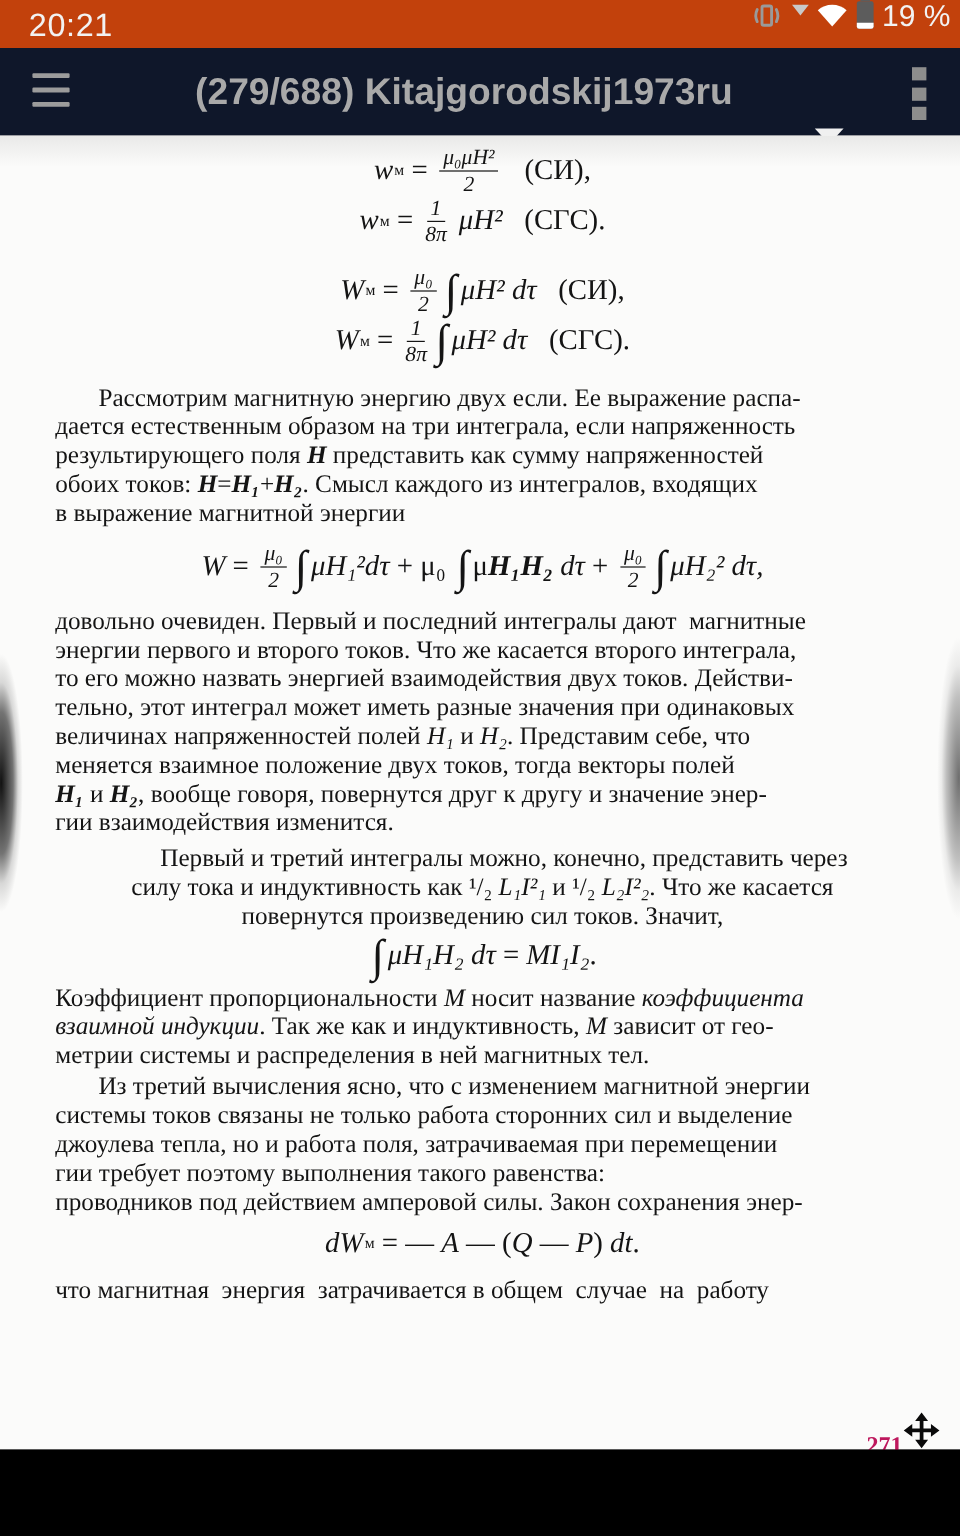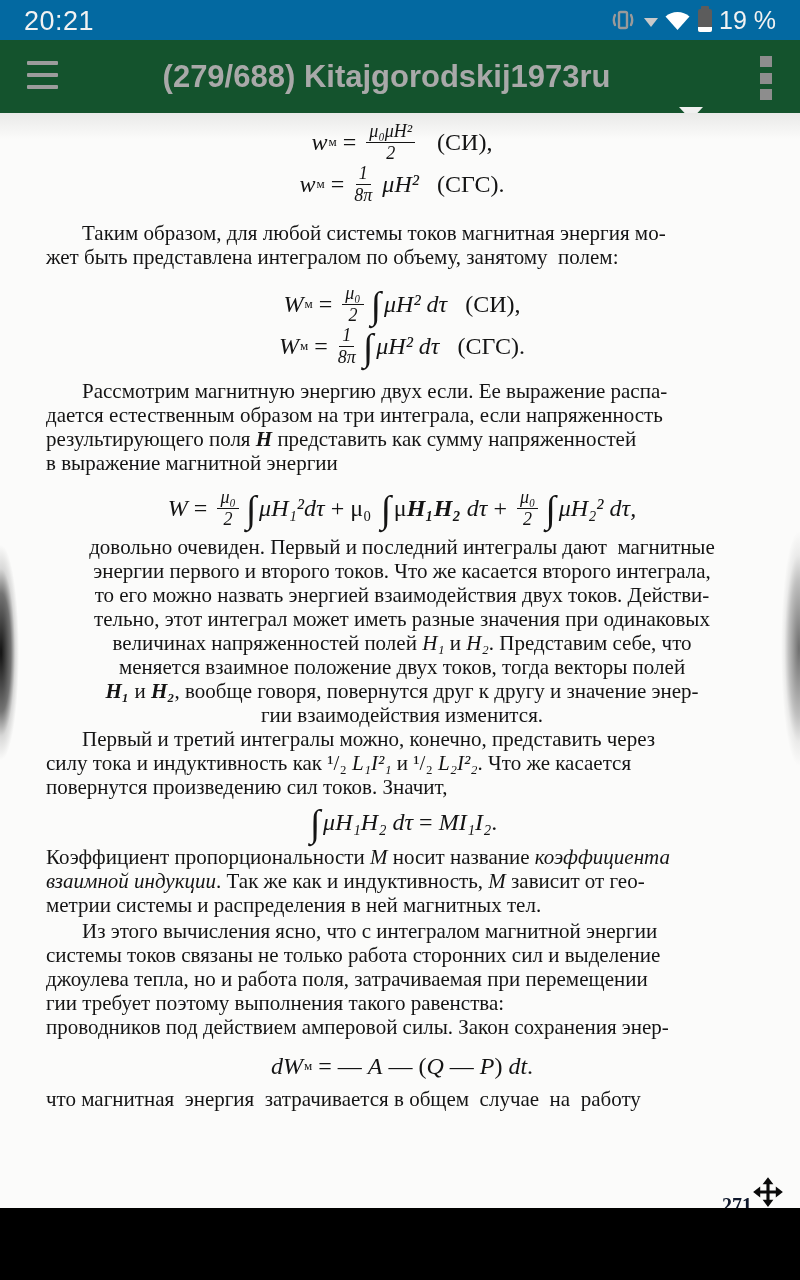--- a/index.html
+++ b/index.html
@@ -1,31 +1,31 @@
 <!DOCTYPE html>
 <html><head>
 <meta charset="utf-8">
 <style>
   html,body{margin:0;padding:0;background:#000;}
   .screen{position:relative;width:800px;height:1280px;overflow:hidden;background:#000;font-family:"Liberation Sans",sans-serif;}
 
   
-  .status-bar{position:absolute;left:0;top:0;width:800px;height:40px;background:#0369a1;}
+  .status-bar{position:absolute;left:0;top:0;width:800px;height:40px;background:#c2410c;}
   .sb-time{position:absolute;left:24px;top:6px;font-size:27px;color:#f2f2f2;letter-spacing:.5px;}
-  .sb-right{position:absolute;right:24px;top:0;height:40px;display:flex;align-items:center;}
+  .sb-right{position:absolute;right:8px;top:0;height:40px;display:flex;align-items:flex-start;}
   .vibrate-ic{width:26px;height:26px;margin-right:8px;}
   .sb-tri{width:0;height:0;border-left:7px solid transparent;border-right:7px solid transparent;border-top:9px solid #c9c9c9;margin-right:6px;margin-top:4px;}
   .wifi-ic{width:27px;height:24px;margin-right:7px;}
   .bat{position:relative;width:14px;height:23px;background:#5c5c5c;border-radius:2px;margin-right:5px;margin-top:1px;}
   .bat::before{content:"";position:absolute;top:-3px;left:3px;width:8px;height:3px;background:#5c5c5c;border-radius:1px 1px 0 0;}
   .bat::after{content:"";position:absolute;bottom:0;left:0;width:14px;height:5px;background:#fff;border-radius:0 0 2px 2px;}
   .sb-batt-text{font-size:25px;color:#f2f2f2;margin-left:2px;}
 
   
-  .toolbar{position:absolute;left:0;top:40px;width:800px;height:73px;background:#14532d;}
+  .toolbar{position:absolute;left:0;top:40px;width:800px;height:73px;background:#0f172a;}
   .hamburger{position:absolute;left:27px;top:21px;width:31px;height:28px;display:flex;flex-direction:column;justify-content:space-between;cursor:pointer;}
   .hamburger div{height:4px;background:#9c9c9c;border-radius:1px;}
   .tb-title{position:absolute;left:50%;top:50%;transform:translate(-53%,-50%);font-size:31px;font-weight:bold;color:#a9a9a9;white-space:nowrap;}
   .tb-caret{position:absolute;left:679px;top:67px;width:0;height:0;border-left:12px solid transparent;border-right:12px solid transparent;border-top:13px solid #f0f0f0;}
   .overflow{position:absolute;left:760px;top:16px;width:13px;height:44px;display:flex;flex-direction:column;justify-content:space-between;cursor:pointer;}
   .overflow div{width:12px;height:11px;background:#8d8d8d;}
 
   
   .page{position:absolute;left:0;top:113px;width:800px;height:1095px;background:#fbfbfa;color:#141414;}
   .page::before{content:"";position:absolute;left:0;top:0;width:800px;height:26px;
@@ -59,21 +59,21 @@
   .page-content > :nth-child(9){margin-top:2px;}
   .page-content > :nth-child(10){margin-top:2px;}
   .page-content > :nth-child(11){margin-top:6px;}
 
   
   .shadow-l{position:absolute;left:-17px;top:432px;width:36px;height:215px;
     background:radial-gradient(closest-side,rgba(5,5,5,.95),rgba(25,25,25,.6) 55%,rgba(90,90,90,.22) 78%,transparent 100%);}
   .shadow-r{position:absolute;right:-17px;top:418px;width:36px;height:235px;
     background:radial-gradient(closest-side,rgba(75,75,75,.8),rgba(110,110,110,.42) 58%,rgba(160,160,160,.18) 80%,transparent 100%);}
 
-  .page-num{position:absolute;left:722px;top:1081px;font-family:"Liberation Serif",serif;font-size:20px;font-weight:bold;color:#0f172a;}
+  .page-num{position:absolute;left:722px;top:1081px;font-family:"Liberation Serif",serif;font-size:20px;font-weight:bold;color:#be185d;}
   .move-icon{position:absolute;left:751px;top:1062px;width:34px;height:34px;cursor:move;}
 
   
   .nav-bar{position:absolute;left:0;top:1208px;width:800px;height:72px;background:#000;z-index:5;}
   .nav-back{position:absolute;left:153px;top:1233px;width:0;height:0;border-top:14px solid transparent;border-bottom:14px solid transparent;border-right:22px solid #fff;cursor:pointer;}
   .nav-home{position:absolute;left:390px;top:1233px;width:20px;height:26px;background:#fff;border-radius:50%;cursor:pointer;}
   .nav-recents{position:absolute;left:620px;top:1232px;width:21px;height:27px;background:#fff;border-radius:4px;cursor:pointer;}
 </style>
 </head>
 <body>
@@ -111,32 +111,29 @@
         <div></div>
       </div>
   </div>
 
   <div class="page">
     <div class="page-content">
       <div class="formula">
           <div class="line"><span class="sg-i">w</span><span class="sg-s">м</span><span class="sg-t"> = </span><span class="frac"><span class="fn">μ₀μH²</span><span class="fd">2</span></span><span class="sg-t">   (СИ),</span></div>
           <div class="line"><span class="sg-i">w</span><span class="sg-s">м</span><span class="sg-t"> = </span><span class="frac"><span class="fn">1</span><span class="fd">8π</span></span><span class="sg-t"> </span><span class="sg-i">μH²</span><span class="sg-t">   (СГС).</span></div>
         </div>
-      <div class="para indent">
-          <div class="line"><span class="sg-t">Таким образом, для любой системы токов магнитная энергия мо-</span></div>
-          <div class="line"><span class="sg-t">жет быть представлена интегралом по объему, занятому  полем:</span></div>
-        </div>
       <div class="formula">
           <div class="line"><span class="sg-i">W</span><span class="sg-s">м</span><span class="sg-t"> = </span><span class="frac"><span class="fn">μ₀</span><span class="fd">2</span></span><span class="int">∫</span><span class="sg-i">μH² dτ</span><span class="sg-t">   (СИ),</span></div>
           <div class="line"><span class="sg-i">W</span><span class="sg-s">м</span><span class="sg-t"> = </span><span class="frac"><span class="fn">1</span><span class="fd">8π</span></span><span class="int">∫</span><span class="sg-i">μH² dτ</span><span class="sg-t">   (СГС).</span></div>
         </div>
       <div class="para indent">
           <div class="line"><span class="sg-t">Рассмотрим магнитную энергию двух если. Ее выражение распа-</span></div>
           <div class="line"><span class="sg-t">дается естественным образом на три интеграла, если напряженность</span></div>
           <div class="line"><span class="sg-t">результирующего поля </span><span class="sg-b">H</span><span class="sg-t"> представить как сумму напряженностей</span></div>
+          <div class="line"><span class="sg-t">обоих токов: </span><span class="sg-b">H</span><span class="sg-t">=</span><span class="sg-b">H₁</span><span class="sg-t">+</span><span class="sg-b">H₂</span><span class="sg-t">. Смысл каждого из интегралов, входящих</span></div>
           <div class="line"><span class="sg-t">в выражение магнитной энергии</span></div>
         </div>
       <div class="formula">
           <div class="line"><span class="sg-i">W</span><span class="sg-t"> = </span><span class="frac"><span class="fn">μ₀</span><span class="fd">2</span></span><span class="int">∫</span><span class="sg-i">μH₁²dτ</span><span class="sg-t"> + μ₀ </span><span class="int">∫</span><span class="sg-t">μ</span><span class="sg-b">H₁H₂</span><span class="sg-i"> dτ</span><span class="sg-t"> + </span><span class="frac"><span class="fn">μ₀</span><span class="fd">2</span></span><span class="int">∫</span><span class="sg-i">μH₂² dτ,</span></div>
         </div>
       <div class="para">
           <div class="line"><span class="sg-t">довольно очевиден. Первый и последний интегралы дают  магнитные</span></div>
           <div class="line"><span class="sg-t">энергии первого и второго токов. Что же касается второго интеграла,</span></div>
           <div class="line"><span class="sg-t">то его можно назвать энергией взаимодействия двух токов. Действи-</span></div>
           <div class="line"><span class="sg-t">тельно, этот интеграл может иметь разные значения при одинаковых</span></div>
@@ -152,21 +149,21 @@
         </div>
       <div class="formula">
           <div class="line"><span class="int">∫</span><span class="sg-i">μH₁H₂ dτ</span><span class="sg-t"> = </span><span class="sg-i">MI₁I₂</span><span class="sg-t">.</span></div>
         </div>
       <div class="para">
           <div class="line"><span class="sg-t">Коэффициент пропорциональности </span><span class="sg-i">M</span><span class="sg-t"> носит название </span><span class="sg-i">коэффициента</span></div>
           <div class="line"><span class="sg-i">взаимной индукции</span><span class="sg-t">. Так же как и индуктивность, </span><span class="sg-i">M</span><span class="sg-t"> зависит от гео-</span></div>
           <div class="line"><span class="sg-t">метрии системы и распределения в ней магнитных тел.</span></div>
         </div>
       <div class="para indent">
-          <div class="line"><span class="sg-t">Из этого вычисления ясно, что с интегралом магнитной энергии</span></div>
+          <div class="line"><span class="sg-t">Из третий вычисления ясно, что с изменением магнитной энергии</span></div>
           <div class="line"><span class="sg-t">системы токов связаны не только работа сторонних сил и выделение</span></div>
           <div class="line"><span class="sg-t">джоулева тепла, но и работа поля, затрачиваемая при перемещении</span></div>
           <div class="line"><span class="sg-t">гии требует поэтому выполнения такого равенства:</span></div>
           <div class="line"><span class="sg-t">проводников под действием амперовой силы. Закон сохранения энер-</span></div>
         </div>
       <div class="formula">
           <div class="line"><span class="sg-i">dW</span><span class="sg-s">м</span><span class="sg-t"> = — </span><span class="sg-i">A</span><span class="sg-t"> — (</span><span class="sg-i">Q</span><span class="sg-t"> — </span><span class="sg-i">P</span><span class="sg-t">) </span><span class="sg-i">dt</span><span class="sg-t">.</span></div>
         </div>
       <div class="para">
           <div class="line"><span class="sg-t">что магнитная  энергия  затрачивается в общем  случае  на  работу</span></div>

